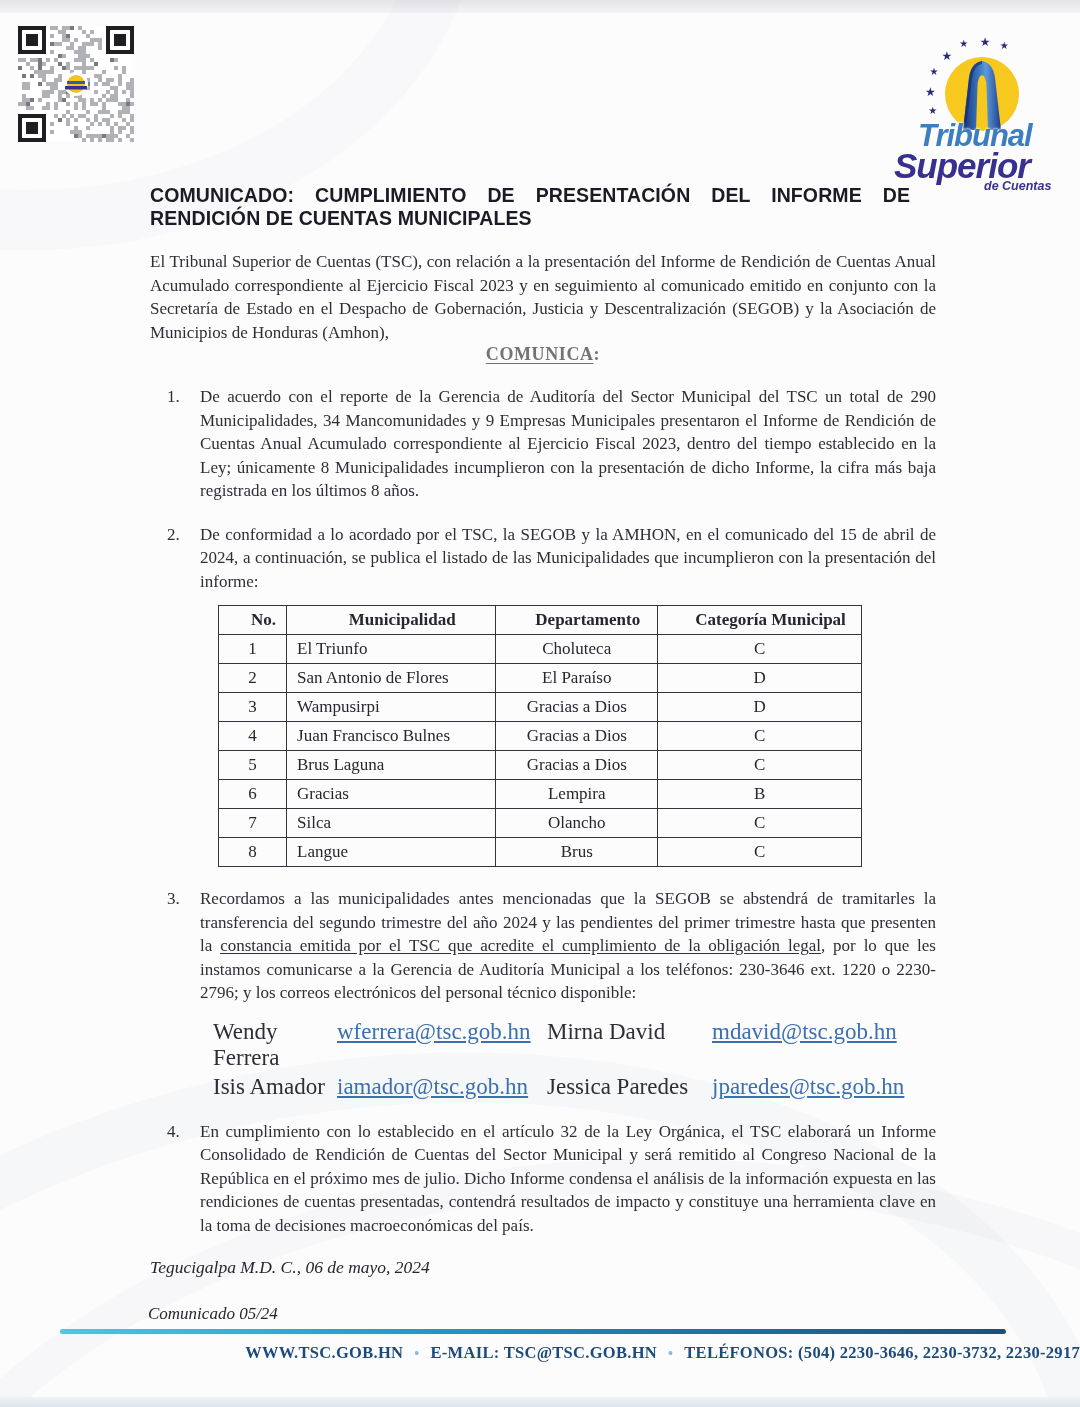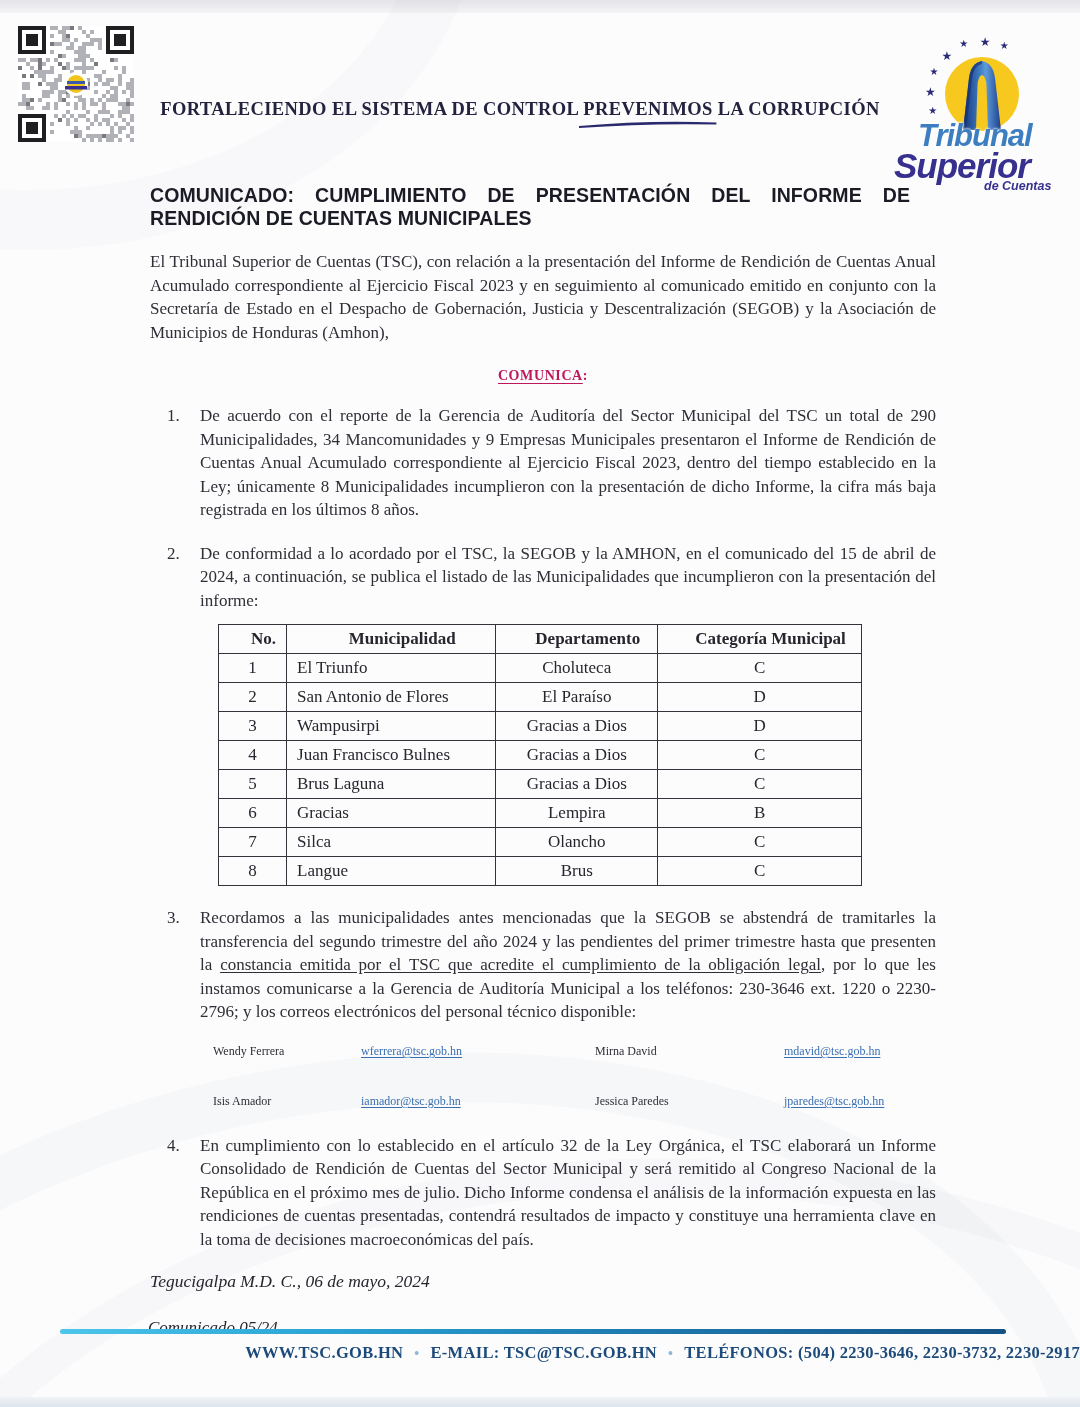--- a/index.html
+++ b/index.html
@@ -42,41 +42,41 @@
     text-shadow:0 0 2px #fff,0 0 3px #fff; letter-spacing:-1px; }
   .logo .t3 { position:absolute; top:145px; left:92px; font-family:"Liberation Sans",sans-serif;
     font-style:italic; font-weight:700; font-size:12.5px; color:#37308e; }
 
   
   .content { position:absolute; top:150px; left:150px; width:786px; }
   .title { font-family:"Liberation Sans",sans-serif; font-weight:700; font-size:19.5px;
     line-height:23px; color:#1b1b25; width:760px; letter-spacing:0.1px; }
   .title .l1 { text-align:justify; text-align-last:justify;margin-top:34px; }
   .intro { margin-top:20px; text-align:justify; font-size:17px; line-height:23.5px; }
-  .comunica { margin-top:24px; text-align:center; font-weight:700; font-size:14px;
-    letter-spacing:0.6px; color:#be185d; }
+  .comunica { text-align:center; font-weight:700; font-size:18px;
+    letter-spacing:0.6px; color:#737373; }
   .comunica .u { text-decoration:underline; text-underline-offset:3px; }
 
   .item { display:flex; margin-top:20px; font-size:17px; line-height:23.5px; }
   .item .num { flex:none; width:50px; padding-left:17px; }
   .item .txt { flex:1; text-align:justify; }
   .item .txt .ul { text-decoration:underline; text-underline-offset:2px; }
 
   table.muni { margin:12px 0 0 68px; border-collapse:collapse; width:644px;
     font-size:17px; color:#26262e; }
   table.muni th, table.muni td { border:1.7px solid #33333b; padding:3px 10px; height:29px; }
   table.muni th { font-weight:700; text-align:center;padding-left:32px; }
   table.muni td { text-align:center; }
   table.muni td.name { text-align:left; }
   table.muni col.c0 { width:54px; } table.muni col.c1 { width:215px; }
   table.muni col.c2 { width:163px; } table.muni col.c3 { width:212px; }
 
   .contacts { margin:14px 0 15px 63px; display:grid;
     grid-template-columns:124px 210px 165px auto; row-gap:3px;
-    font-size:12px; line-height:26px;gap:24px; }
+    font-size:23px; line-height:26px; }
   .contacts a { color:#3a6fb0; text-decoration:underline; text-underline-offset:2px; cursor:pointer; }
 
   .dateline { margin-top:20px; text-align:left; font-style:italic; font-size:17.5px; color:#26262e; }
   .docnum { margin-top:26px; margin-left:-2px; font-style:italic; font-size:17px; color:#26262e; }
 
   
   .footer-bar { position:absolute; top:1329px; left:60px; width:946px; height:5px; border-radius:3px;
     background:linear-gradient(90deg,#4cc6ea 0%,#2aa4d4 28%,#1e7db3 58%,#155284 100%); }
   .footer-text { position:absolute; top:1343px; left:0; width:1080px; text-align:right;
     font-weight:700; font-size:16.5px; color:#1c4a7a; letter-spacing:0.3px; }
@@ -359,25 +359,20 @@
       <rect x="96" y="8" width="12" height="12" fill="#1f1f22"></rect>
       <rect x="0" y="88" width="28" height="28" fill="#1f1f22"></rect>
       <rect x="4" y="92" width="20" height="20" fill="#ffffff"></rect>
       <rect x="8" y="96" width="12" height="12" fill="#1f1f22"></rect>
       <circle cx="58" cy="58" r="12" fill="#ffffff"></circle>
       <circle cx="58" cy="58" r="9" fill="#f2c51d"></circle>
       <rect x="49" y="55" width="18" height="3" fill="#3a5ab0"></rect>
       <rect x="47" y="60" width="22" height="3.5" fill="#37308e"></rect>
     </svg>
 
-  <div class="tagline">
-    <span>FORTALECIENDO EL SISTEMA DE CONTROL </span><span class="emph"><span>PREVENIMOS</span><svg viewBox="0 0 110 9" preserveAspectRatio="none">
-          <path d="M0 6 Q55 0 110 2.5 L110 4.5 Q55 3 0 8 Z" fill="#2a2a6e"></path>
-        </svg></span><span> LA CORRUPCIÓN</span>
-  </div>
 
   <div class="logo">
     <div id="stars">
         <span class="star" style="left: 36.136px; top: 71.785px; font-size: 10px;">★</span>
         <span class="star" style="left: 33.0317px; top: 52.1852px; font-size: 12px;">★</span>
         <span class="star" style="left: 37.4956px; top: 32.8497px; font-size: 10px;">★</span>
         <span class="star" style="left: 49.5361px; top: 15.9696px; font-size: 12px;">★</span>
         <span class="star" style="left: 67.215px; top: 5.13598px; font-size: 10px;">★</span>
         <span class="star" style="left: 87.7215px; top: 2.07126px; font-size: 12px;">★</span>
         <span class="star" style="left: 107.795px; top: 7.26271px; font-size: 10px;">★</span>

